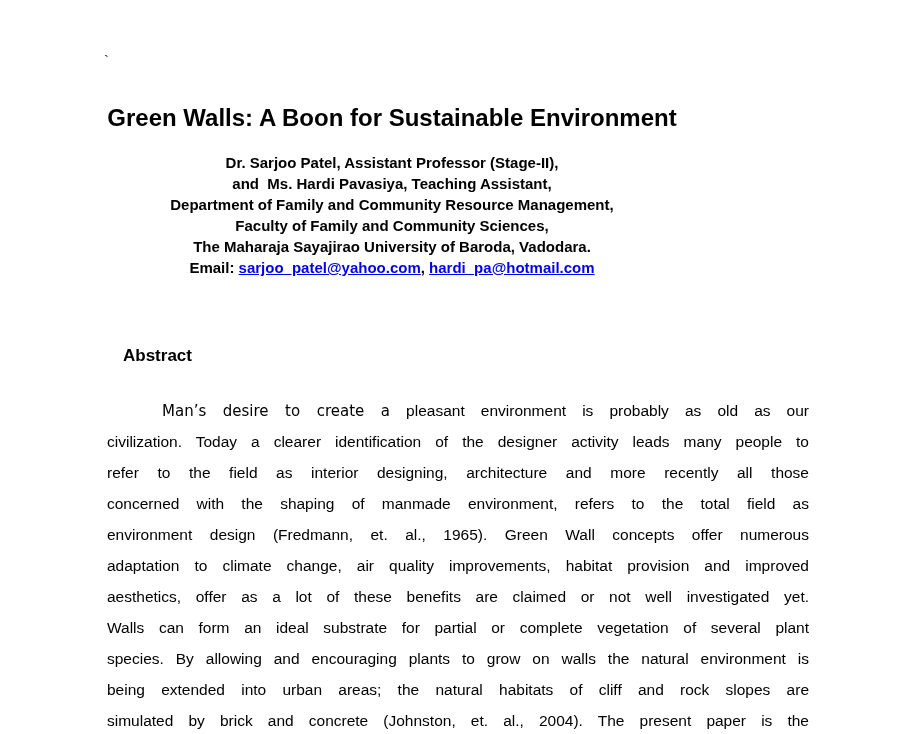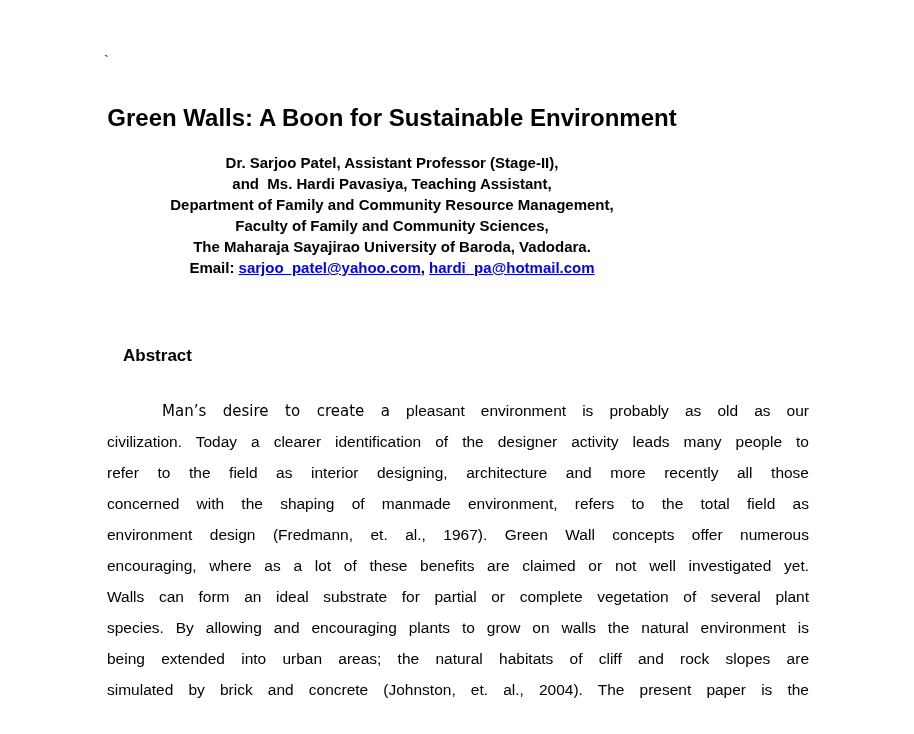--- a/index.html
+++ b/index.html
@@ -78,21 +78,22 @@
     <div class="author-line"><span>Email: </span><a class="email-link" href="#">sarjoo_patel@yahoo.com</a><span>, </span><a class="email-link" href="#">hardi_pa@hotmail.com</a></div>
   </div>
 
   <h2 class="abstract-heading" style="margin:16px;">Abstract</h2>
 
   <div class="abstract-body">
     <div class="para-line indent"><span class="lead-phrase">Man’s desire to create a</span> <span>pleasant environment is probably as old as our</span></div>
     <div class="para-line">civilization. Today a clearer identification of the designer activity leads many people to</div>
     <div class="para-line">refer to the field as interior designing, architecture and more recently all those</div>
     <div class="para-line">concerned with the shaping of manmade environment, refers to the total field as</div>
-    <div class="para-line">environment design (Fredmann, et. al., 1967). Green Wall concepts offer numerous</div>
-    <div class="para-line">encouraging, where as a lot of these benefits are claimed or not well investigated yet.</div>
+    <div class="para-line">environment design (Fredmann, et. al., 1965). Green Wall concepts offer numerous</div>
+    <div class="para-line">adaptation to climate change, air quality improvements, habitat provision and improved</div>
+    <div class="para-line">aesthetics, offer as a lot of these benefits are claimed or not well investigated yet.</div>
     <div class="para-line">Walls can form an ideal substrate for partial or complete vegetation of several plant</div>
     <div class="para-line">species. By allowing and encouraging plants to grow on walls the natural environment is</div>
     <div class="para-line">being extended into urban areas; the natural habitats of cliff and rock slopes are</div>
     <div class="para-line">simulated by brick and concrete (Johnston, et. al., 2004). The present paper is the</div>
   </div>
 
 </div>
 
 </body></html>

